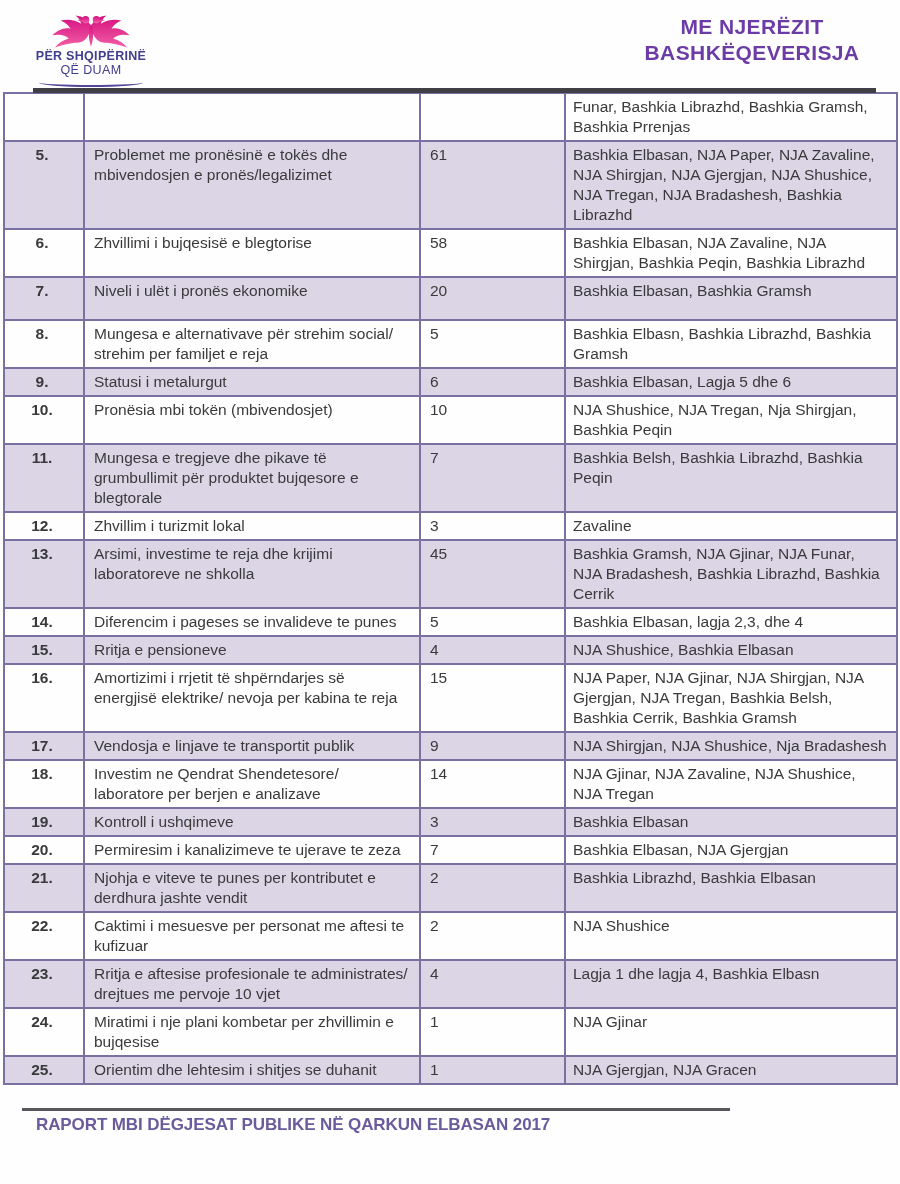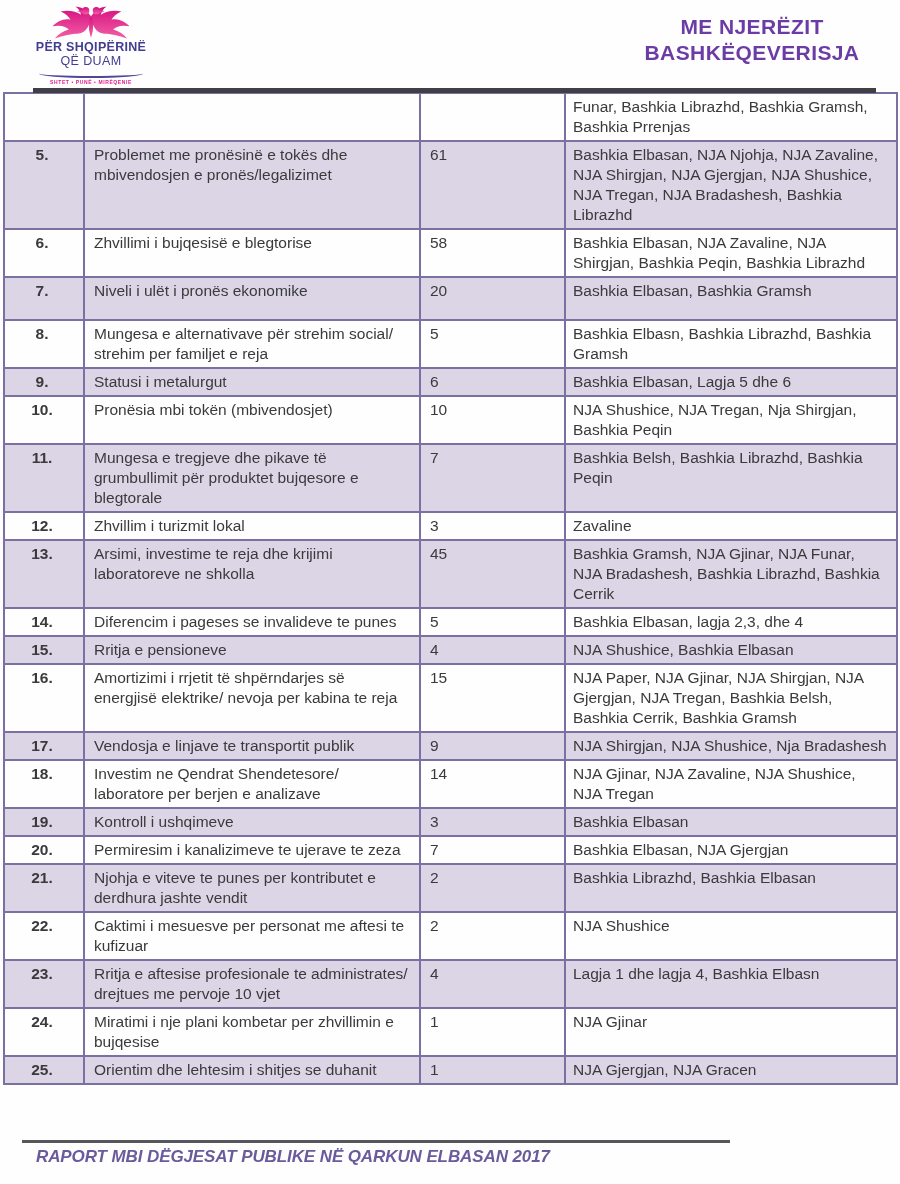--- a/index.html
+++ b/index.html
@@ -5,21 +5,21 @@
   * { margin:0; padding:0; box-sizing:border-box; }
   html,body { background:#ffffff; }
   body { font-family:"Liberation Sans", sans-serif; }
   .page {
     position:relative; width:900px; height:1184px; margin:0 auto;
     background:#fefefe; overflow:hidden;
   }
 
   
   .hdr { position:absolute; top:0; left:0; width:100%; height:90px; }
-  .logo { position:absolute; left:30px; top:4px; width:122px; text-align:center; }
+  .logo { position:absolute; left:30px; top:13px; width:122px; text-align:center; }
   .logo svg { display:block; margin:0 auto; }
   .logo-l1 { font-size:12.5px; font-weight:bold; color:#413d8f; letter-spacing:.3px; line-height:14px; margin-top:-2px; }
   .logo-l2 { font-size:12.5px; font-weight:normal; color:#413d8f; letter-spacing:.4px; line-height:14px; }
   .logo-arc { width:104px; height:9px; margin:1px auto 0 auto; border-bottom:2px solid #514699; border-radius:50%; }
   .logo-banner { font-size:5px; font-weight:bold; color:#e0218a; letter-spacing:.6px; margin-top:1px; white-space:nowrap; }
   .prog-title {
     position:absolute; right:18px; top:14px; width:260px; text-align:center;
     color:#6c3ca6; font-weight:bold; font-size:21px; line-height:26px; letter-spacing:.4px;
   }
 
@@ -34,21 +34,21 @@
   }
   tr.lav td { background:#dcd5e6; }
   tr.white td { background:#fefefe; }
   td.num { font-weight:bold; text-align:center; padding-left:2px; padding-right:6px; }
   td.count { padding-left:9px; }
   td.loc { padding-left:7px; }
   tbody tr:nth-child(1) { height:46px; }
   tbody tr:nth-child(4) { height:43px; }
 
   
-  .ftr { position:absolute; top:1140px; left:0; width:100%;font-style:italic; }
+  .ftr { position:absolute; top:1108px; left:0; width:100%; }
   .ftr-line { margin-left:22px; width:708px; height:3px; background:#55575c; }
   .ftr-text { margin:4px 0 0 36px; color:#6a5b9c; font-weight:bold; font-size:17px; letter-spacing:-.1px; }
 </style>
 </head>
 <body>
 
 <div class="page">
 
   <div class="hdr">
     <div class="logo">
@@ -93,21 +93,21 @@
           <tr class="white">
             <td class="num"></td>
             <td class="problem"></td>
             <td class="count"></td>
             <td class="loc">Funar, Bashkia Librazhd, Bashkia Gramsh, Bashkia Prrenjas</td>
           </tr>
           <tr class="lav">
             <td class="num">5.</td>
             <td class="problem">Problemet me pronësinë e tokës dhe mbivendosjen e pronës/legalizimet</td>
             <td class="count">61</td>
-            <td class="loc">Bashkia Elbasan, NJA Njohja, NJA Zavaline, NJA Shirgjan, NJA Gjergjan, NJA Shushice, NJA Tregan, NJA Bradashesh, Bashkia Librazhd</td>
+            <td class="loc">Bashkia Elbasan, NJA Paper, NJA Zavaline, NJA Shirgjan, NJA Gjergjan, NJA Shushice, NJA Tregan, NJA Bradashesh, Bashkia Librazhd</td>
           </tr>
           <tr class="white">
             <td class="num">6.</td>
             <td class="problem">Zhvillimi i bujqesisë e blegtorise</td>
             <td class="count">58</td>
             <td class="loc">Bashkia Elbasan, NJA Zavaline, NJA Shirgjan, Bashkia Peqin, Bashkia Librazhd</td>
           </tr>
           <tr class="lav">
             <td class="num">7.</td>
             <td class="problem">Niveli i ulët i pronës ekonomike</td>

